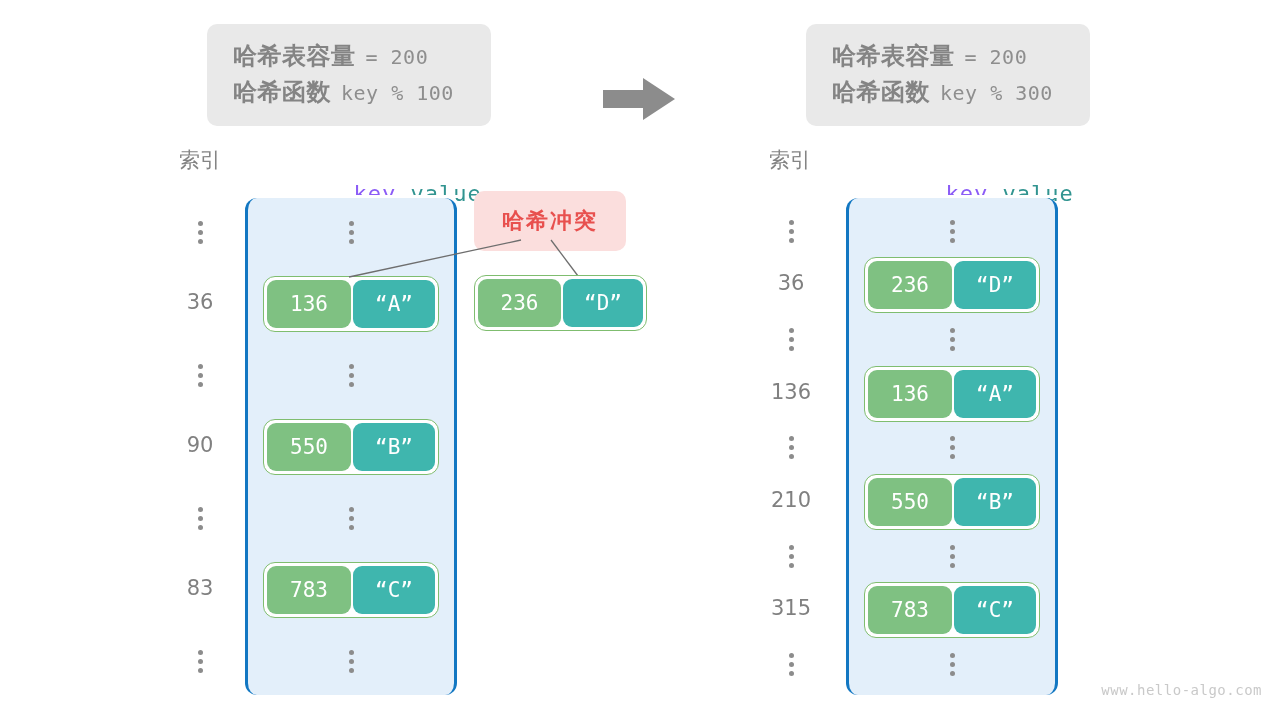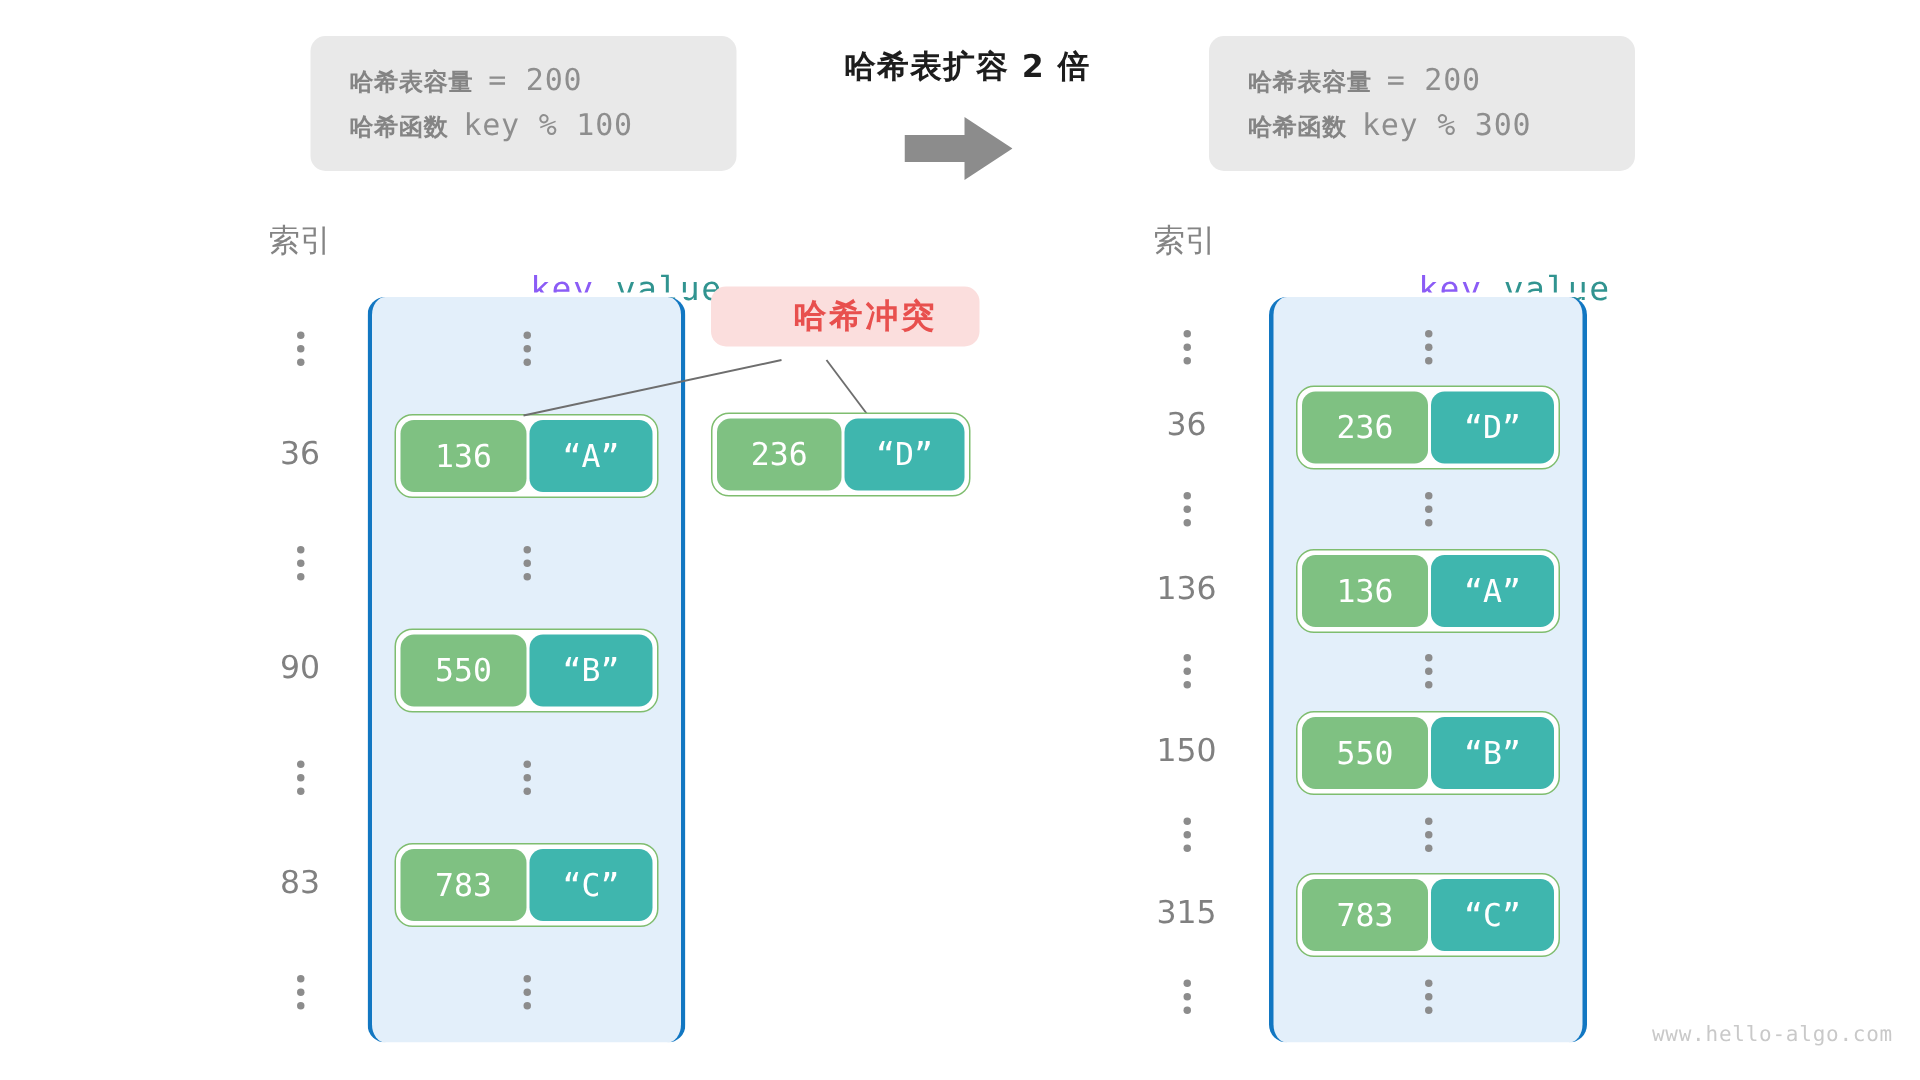--- a/index.html
+++ b/index.html
@@ -30,21 +30,21 @@
   }
   .info-line {
     display: flex;
     align-items: baseline;
     white-space: pre;
     line-height: 1.5;
   }
   .info-label {
     font-family: "DejaVu Sans", sans-serif;
     font-weight: bold;
-    font-size: 16px;
+    font-size: 24px;
     color: #848484;
     letter-spacing: 0.5px;
   }
   .info-value {
     font-family: "DejaVu Sans Mono", "Liberation Mono", monospace;
     font-size: 20px;
     color: #8e8e8e;
     margin-left: 10px;
     letter-spacing: 0.5px;
   }
@@ -215,21 +215,20 @@
     <div class="info-line">
       <span class="info-label">哈希表容量</span>
       <span class="info-value">= 200</span>
     </div>
     <div class="info-line">
       <span class="info-label">哈希函数</span>
       <span class="info-value">key % 100</span>
     </div>
   </div>
 
-  <div class="center-title">哈希表扩容 2 倍</div>
   <div class="arrow">
     <svg width="72" height="42" viewBox="0 0 72 42">
       <polygon points="0,12 40,12 40,0 72,21 40,42 40,30 0,30" fill="#8c8c8c"></polygon>
     </svg>
   </div>
 
   <div class="info-box" id="info-right">
     <div class="info-line">
       <span class="info-label">哈希表容量</span>
       <span class="info-value">= 200</span>
@@ -298,21 +297,21 @@
           <i></i>
         </div>
         <div class="dots" style="left: 197px; top: 506px; width: 8px; height: 24px;">
           <i></i>
           <i></i>
           <i></i>
         </div>
       </div>
   </div>
 
-  <div class="badge" style="left:474px; top:191px; width:152px; height:40px;padding-left:27px;">哈希冲突</div>
+  <div class="badge" style="left:474px; top:191px; width:152px; height:60px;">哈希冲突</div>
 
   <svg class="leader" style="left:0; top:0;" width="1280" height="720">
     <line x1="521" y1="240" x2="349" y2="277" stroke="#6e6e6e" stroke-width="1.3"></line>
     <line x1="551" y1="240" x2="578" y2="276" stroke="#6e6e6e" stroke-width="1.3"></line>
   </svg>
 
   <div class="pair" id="loose-pair" style="left:474px; top:275px; width:173px; height:56px;">
     <div class="cell cell-key" style="width:84px;">236</div>
     <div class="cell cell-val" style="width:81px;">“D”</div>
   </div>
@@ -357,21 +356,21 @@
         <div class="dots" style="left: 47px; top: 292.8px; width: 8px; height: 24px;">
           <i></i>
           <i></i>
           <i></i>
         </div>
         <div class="dots" style="left: 208px; top: 292.8px; width: 8px; height: 24px;">
           <i></i>
           <i></i>
           <i></i>
         </div>
-        <div class="idx" style="left: 0px; width: 102px; top: 345px;">150</div>
+        <div class="idx" style="left: 0px; width: 102px; top: 345px;">210</div>
         <div class="pair" style="left: 124px; top: 331px; width: 176px; height: 56px;">
           <div class="cell cell-key" style="width: 85px;">550</div>
           <div class="cell cell-val" style="width: 83px;">“B”</div>
         </div>
         <div class="dots" style="left: 47px; top: 401.2px; width: 8px; height: 24px;">
           <i></i>
           <i></i>
           <i></i>
         </div>
         <div class="dots" style="left: 208px; top: 401.2px; width: 8px; height: 24px;">

